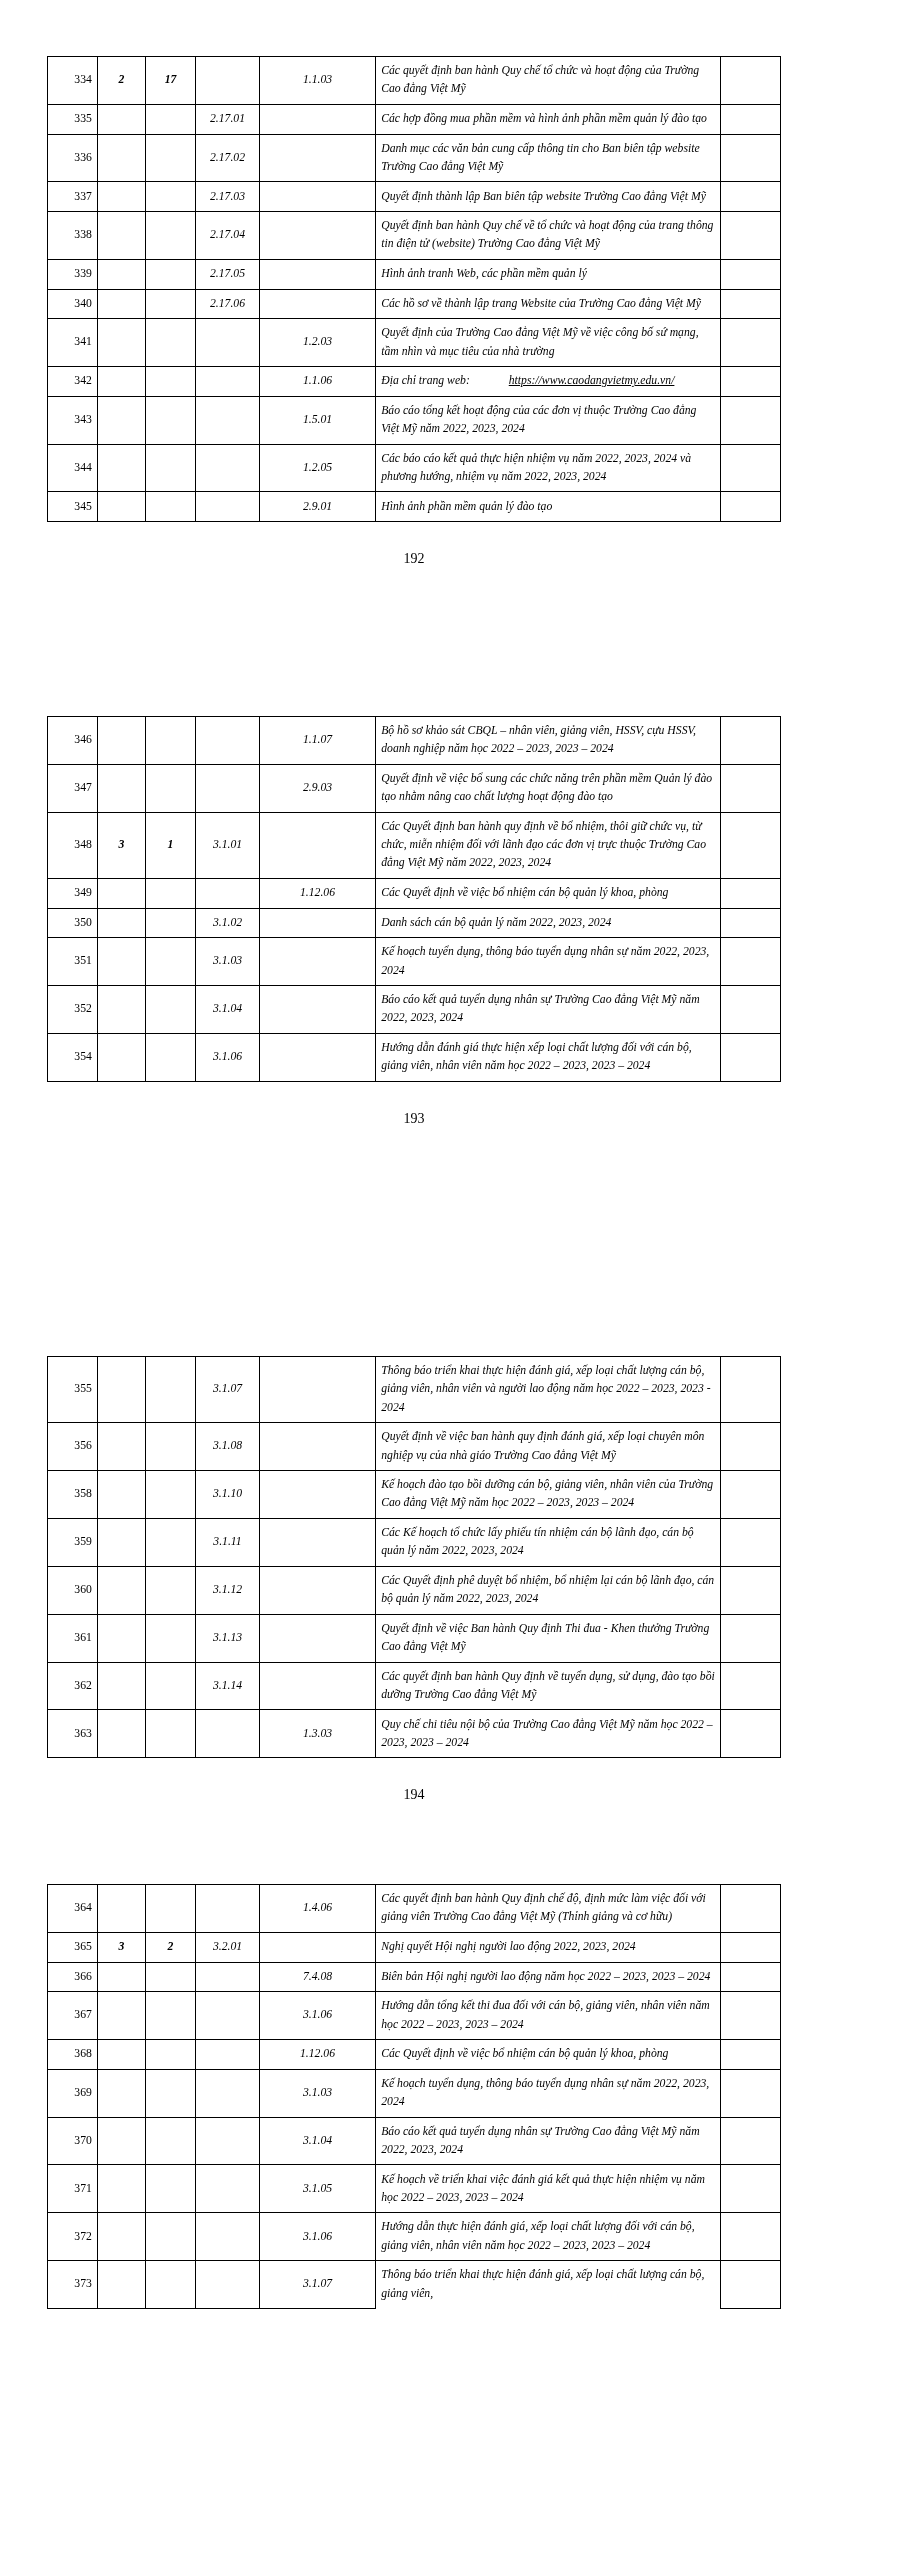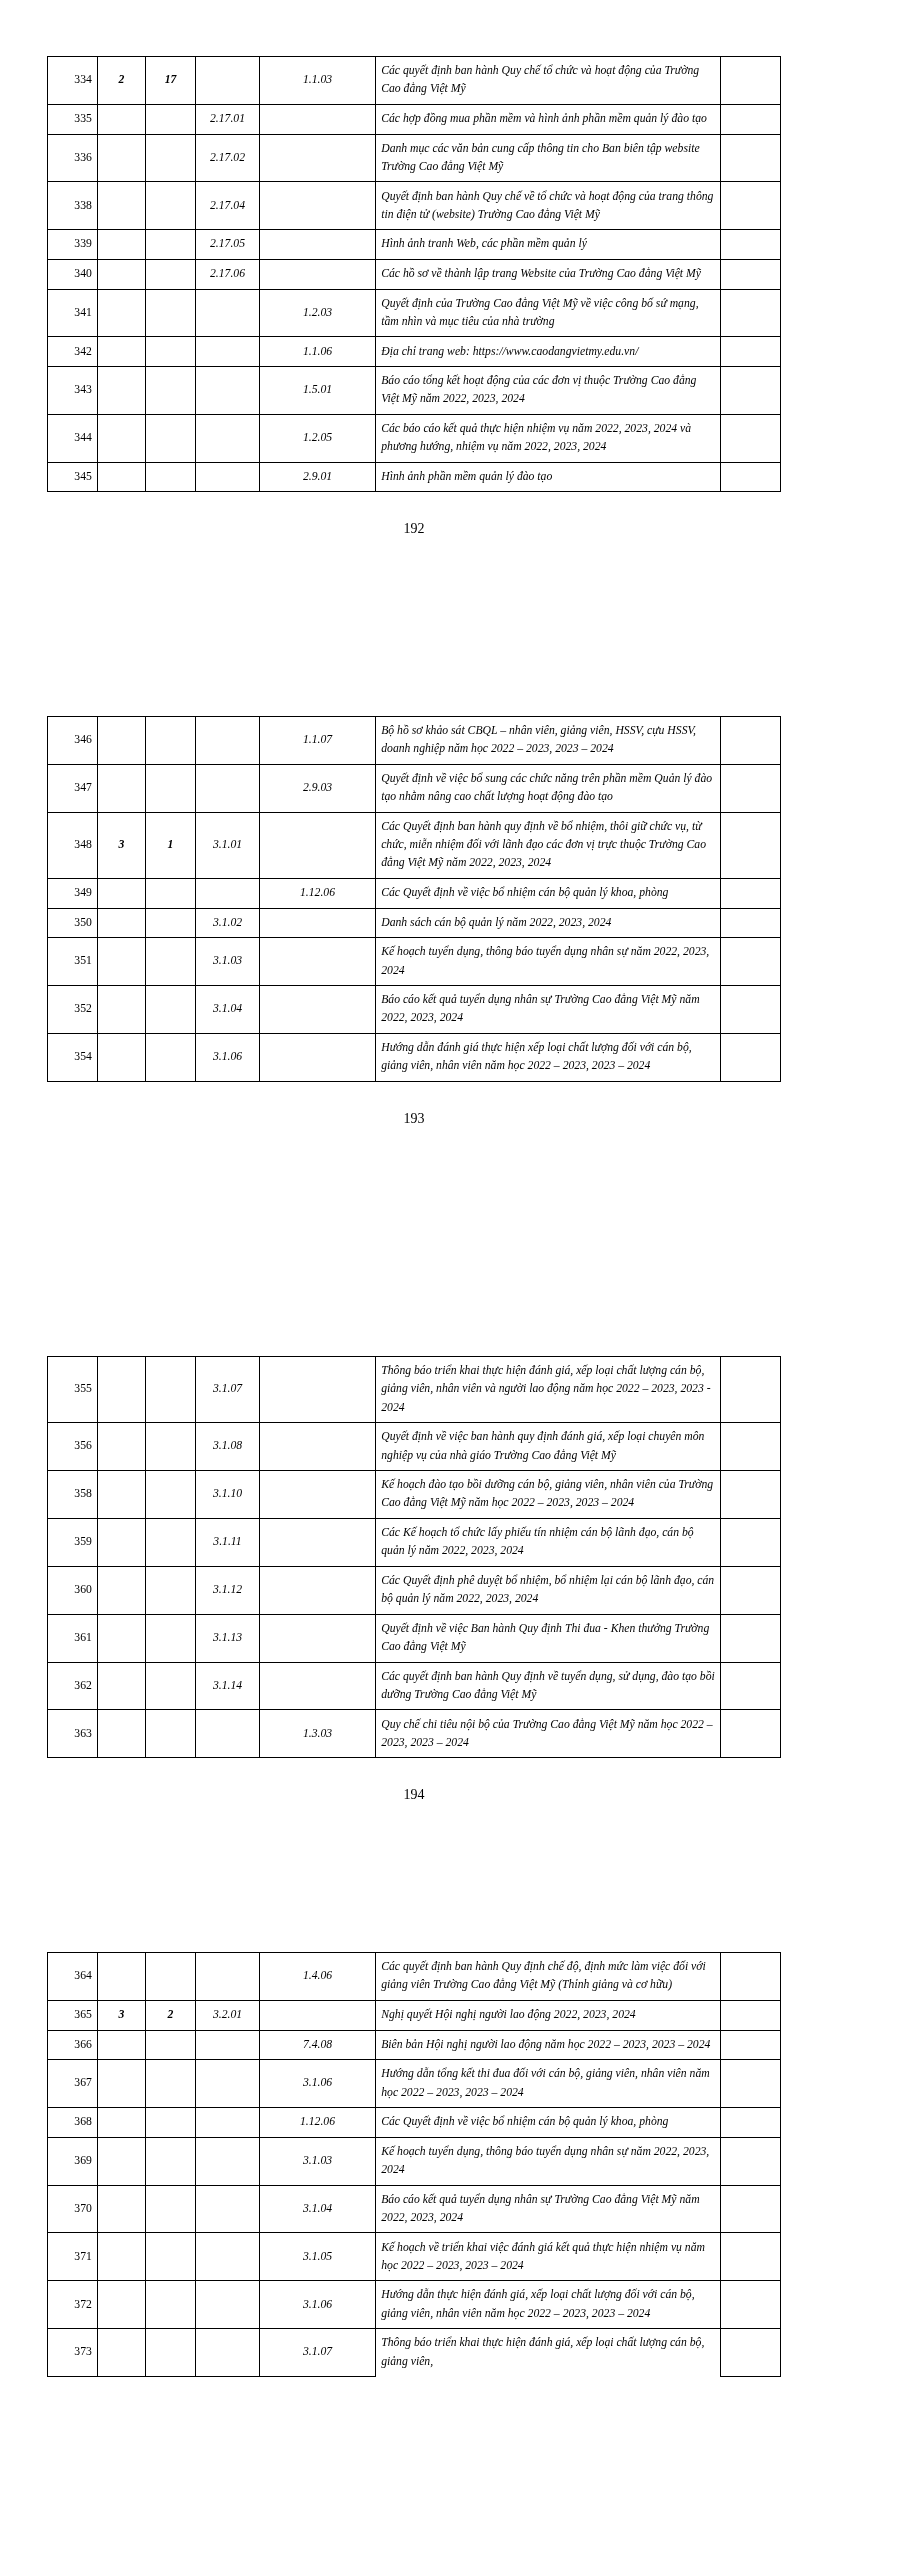--- a/index.html
+++ b/index.html
@@ -22,21 +22,21 @@
     overflow:hidden;
   }
   td.c-no{ text-align:right;font-style:normal;font-weight:normal; }
   td.c-l1, td.c-l2{ text-align:center;font-style:italic;font-weight:bold; }
   td.c-g, td.c-i{ text-align:center;font-style:italic; }
   td.c-desc{ text-align:left;font-style:italic;padding-left:7.3px;padding-right:6.2px; }
   td.c-chk{ }
   tr.cut td{ border-bottom:1.6px solid #000; }
   tr.cut td.c-desc{ border-bottom:none; }
   tr.cut td.c-desc .clip{ max-height:37px;overflow:hidden;display:block; }
-  a.weblink{ color:#000;font-style:italic;cursor:pointer; }
+  a.weblink{ color:#000;text-decoration:underline;font-style:italic;cursor:pointer;margin-left:36px; }
   .pagenum{
     width:734px;text-align:center;
     font-size:14px;font-style:normal;
     margin-top:29px;
   }
 </style>
 </head>
 <body>
 
 <div>
@@ -74,20 +74,29 @@
           <tr>
             <td class="c-no">336</td>
             <td class="c-l1"></td>
             <td class="c-l2"></td>
             <td class="c-g">2.17.02</td>
             <td class="c-i"></td>
             <td class="c-desc"><span class="clip">Danh mục các văn bản cung cấp thông tin cho Ban biên tập website Trường Cao đẳng Việt Mỹ</span></td>
             <td class="c-chk"></td>
           </tr>
           <tr>
+            <td class="c-no">337</td>
+            <td class="c-l1"></td>
+            <td class="c-l2"></td>
+            <td class="c-g">2.17.03</td>
+            <td class="c-i"></td>
+            <td class="c-desc"><span class="clip">Quyết định thành lập Ban biên tập website Trường Cao đẳng Việt Mỹ</span></td>
+            <td class="c-chk"></td>
+          </tr>
+          <tr>
             <td class="c-no">338</td>
             <td class="c-l1"></td>
             <td class="c-l2"></td>
             <td class="c-g">2.17.04</td>
             <td class="c-i"></td>
             <td class="c-desc"><span class="clip">Quyết định ban hành Quy chế về tổ chức và hoạt động của trang thông tin điện tử (website) Trường Cao đẳng Việt Mỹ</span></td>
             <td class="c-chk"></td>
           </tr>
           <tr>
             <td class="c-no">339</td>
@@ -328,21 +337,21 @@
             <td class="c-g"></td>
             <td class="c-i">1.3.03</td>
             <td class="c-desc"><span class="clip">Quy chế chi tiêu nội bộ của Trường Cao đẳng Việt Mỹ năm học 2022 – 2023, 2023 – 2024</span></td>
             <td class="c-chk"></td>
           </tr>
         </tbody>
     </table>
     <div class="pagenum">194</div>
   </section>
 
-  <section class="page" style="top:1952px">
+  <section class="page" style="top:1884px">
     <table class="doc">
       <colgroup>
           <col style="width:50px">
           <col style="width:48px">
           <col style="width:50px">
           <col style="width:64px">
           <col style="width:116px">
           <col style="width:345px">
           <col style="width:60px">
         </colgroup>

